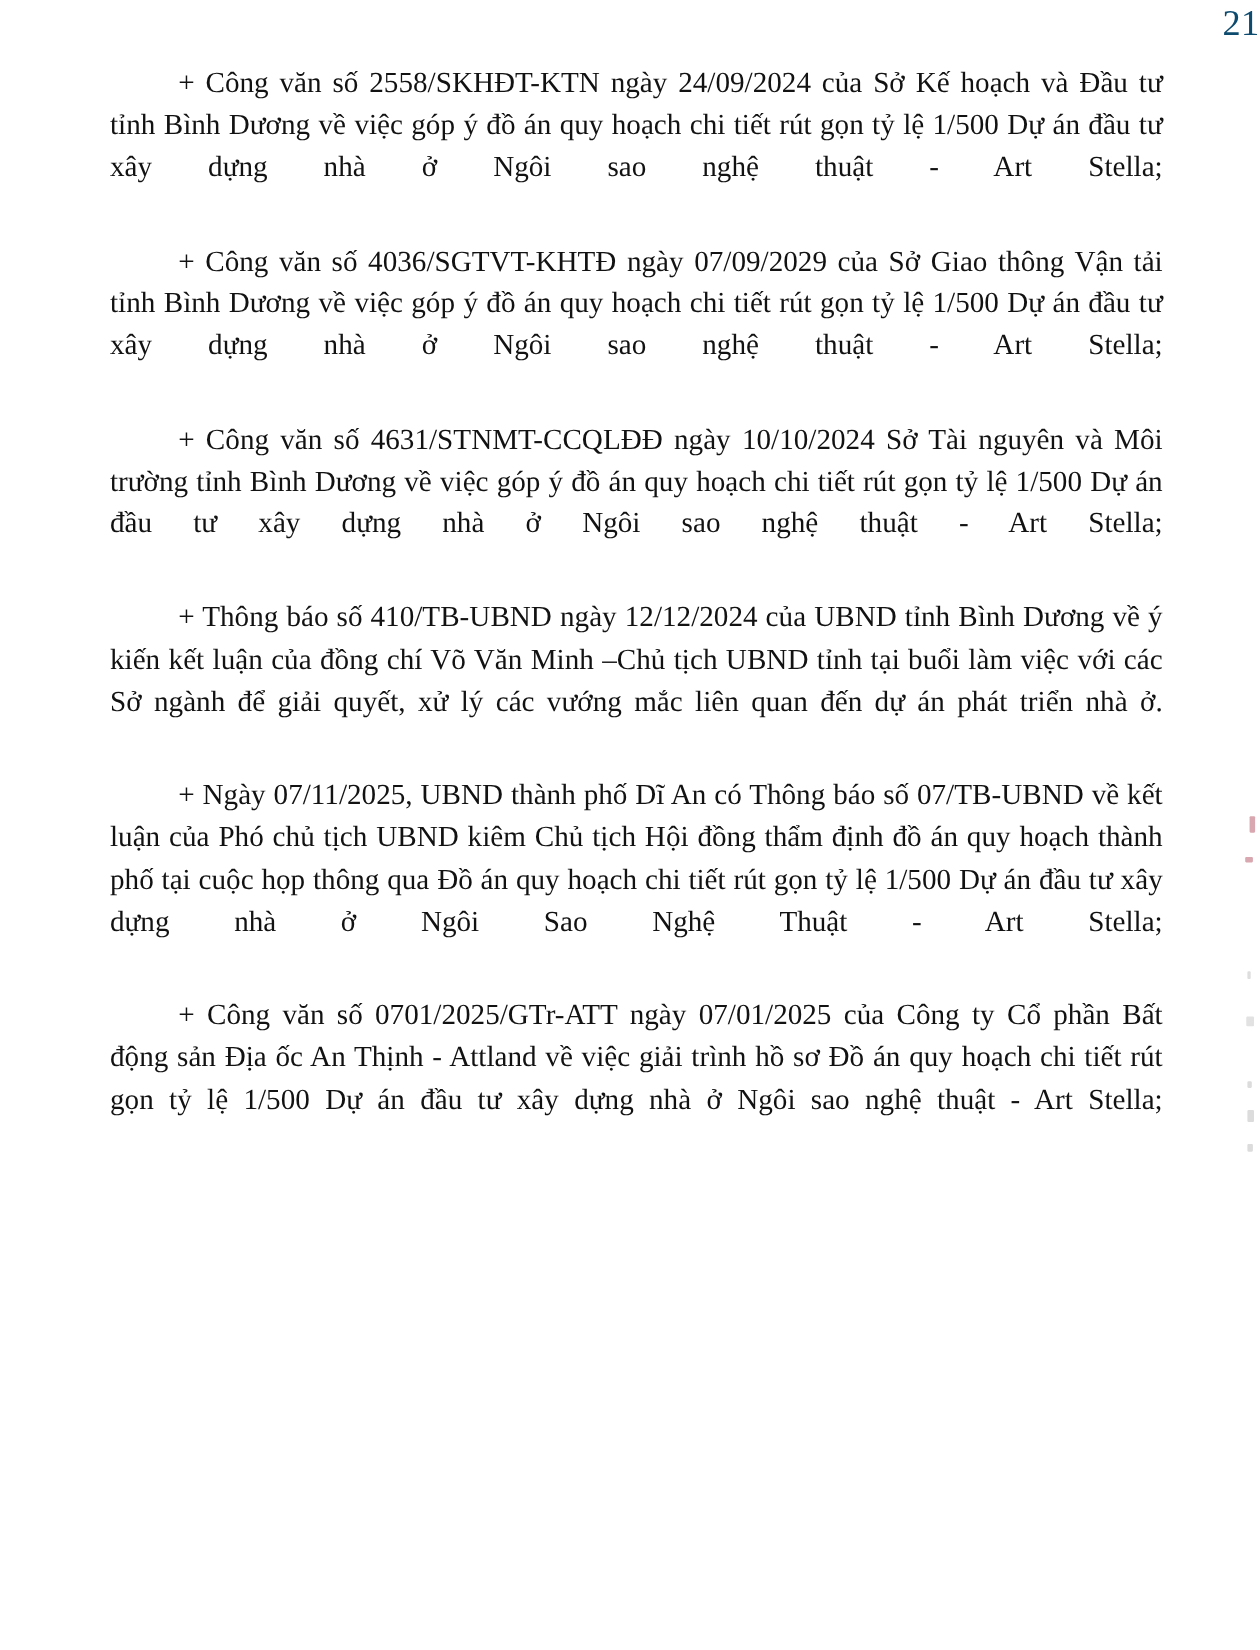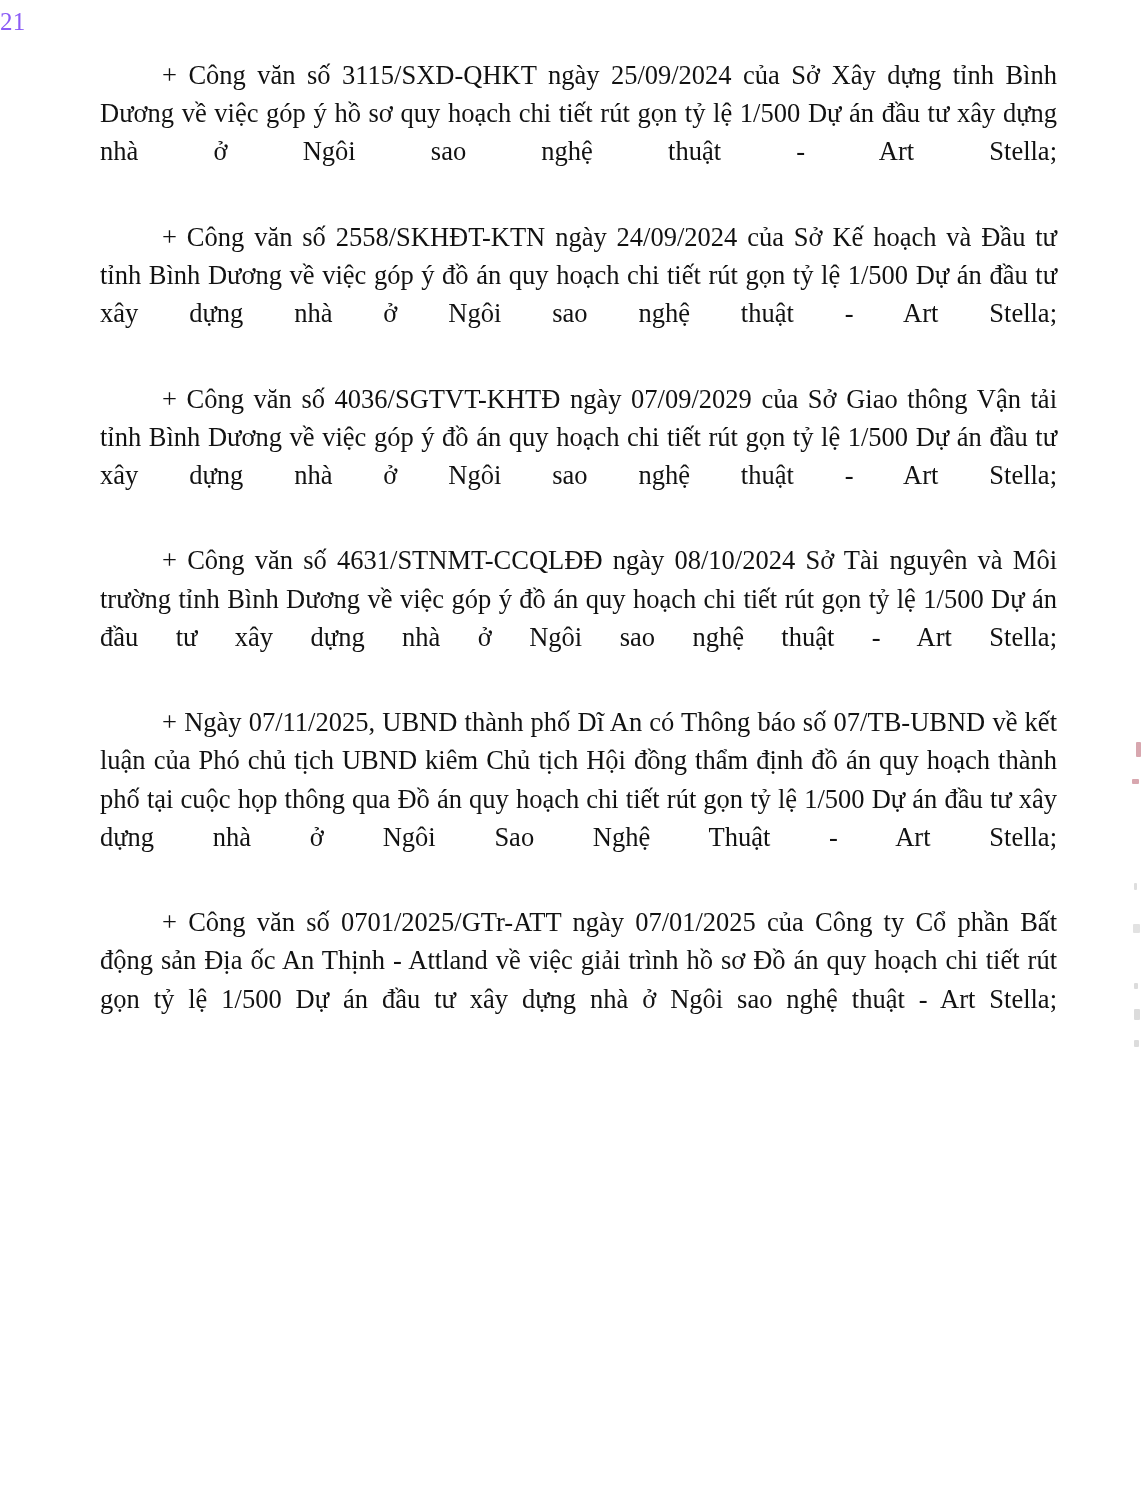--- a/index.html
+++ b/index.html
@@ -18,24 +18,24 @@
     font-family: "Liberation Serif", "DejaVu Serif", serif;
     color: #141414;
     box-sizing: border-box;
   }
 
   .page-number {
     position: absolute;
     top: 6px;
     left: 0;
     width: 1145px;
-    text-align: left;
-    font-size: 25px;
+    text-align: right;
+    font-size: 33px;
     line-height: 32px;
-    color: #8b5cf6;
+    color: #0c4a6e;
     letter-spacing: 0.3px;
   }
 
   .body-column {
     position: absolute;
     top: 56px;
     left: 100px;
     width: 957px;
   }
 
@@ -87,24 +87,24 @@
   .a7 { right: 6px;  top: 1040px; width: 5px;  height: 7px;  opacity: .3;  background:#8a8a8a; }
 </style>
 </head>
 <body>
 
 <div class="page">
 
   <div class="page-number">21</div>
 
   <div class="body-column">
-    <p class="para">+ Công văn số 3115/SXD-QHKT ngày 25/09/2024 của Sở Xây dựng tỉnh Bình Dương về việc góp ý hồ sơ quy hoạch chi tiết rút gọn tỷ lệ 1/500 Dự án đầu tư xây dựng nhà ở Ngôi sao nghệ thuật - Art Stella;</p>
     <p class="para">+ Công văn số 2558/SKHĐT-KTN ngày 24/09/2024 của Sở Kế hoạch và Đầu tư tỉnh Bình Dương về việc góp ý đồ án quy hoạch chi tiết rút gọn tỷ lệ 1/500 Dự án đầu tư xây dựng nhà ở Ngôi sao nghệ thuật - Art Stella;</p>
     <p class="para">+ Công văn số 4036/SGTVT-KHTĐ ngày 07/09/2029 của Sở Giao thông Vận tải tỉnh Bình Dương về việc góp ý đồ án quy hoạch chi tiết rút gọn tỷ lệ 1/500 Dự án đầu tư xây dựng nhà ở Ngôi sao nghệ thuật - Art Stella;</p>
-    <p class="para">+ Công văn số 4631/STNMT-CCQLĐĐ ngày 08/10/2024 Sở Tài nguyên và Môi trường tỉnh Bình Dương về việc góp ý đồ án quy hoạch chi tiết rút gọn tỷ lệ 1/500 Dự án đầu tư xây dựng nhà ở Ngôi sao nghệ thuật - Art Stella;</p>
+    <p class="para">+ Công văn số 4631/STNMT-CCQLĐĐ ngày 10/10/2024 Sở Tài nguyên và Môi trường tỉnh Bình Dương về việc góp ý đồ án quy hoạch chi tiết rút gọn tỷ lệ 1/500 Dự án đầu tư xây dựng nhà ở Ngôi sao nghệ thuật - Art Stella;</p>
+    <p class="para">+ Thông báo số 410/TB-UBND ngày 12/12/2024 của UBND tỉnh Bình Dương về ý kiến kết luận của đồng chí Võ Văn Minh –Chủ tịch UBND tỉnh tại buổi làm việc với các Sở ngành để giải quyết, xử lý các vướng mắc liên quan đến dự án phát triển nhà ở.</p>
     <p class="para">+ Ngày 07/11/2025, UBND thành phố Dĩ An có Thông báo số 07/TB-UBND về kết luận của Phó chủ tịch UBND kiêm Chủ tịch Hội đồng thẩm định đồ án quy hoạch thành phố tại cuộc họp thông qua Đồ án quy hoạch chi tiết rút gọn tỷ lệ 1/500 Dự án đầu tư xây dựng nhà ở Ngôi Sao Nghệ Thuật - Art Stella;</p>
     <p class="para">+ Công văn số 0701/2025/GTr-ATT ngày 07/01/2025 của Công ty Cổ phần Bất động sản Địa ốc An Thịnh - Attland về việc giải trình hồ sơ Đồ án quy hoạch chi tiết rút gọn tỷ lệ 1/500 Dự án đầu tư xây dựng nhà ở Ngôi sao nghệ thuật - Art Stella;</p>
 
   </div>
 
   <div class="scan-artifacts">
     <span class="artifact a1"></span>
     <span class="artifact a2"></span>
     <span class="artifact a3"></span>
     <span class="artifact a4"></span>

